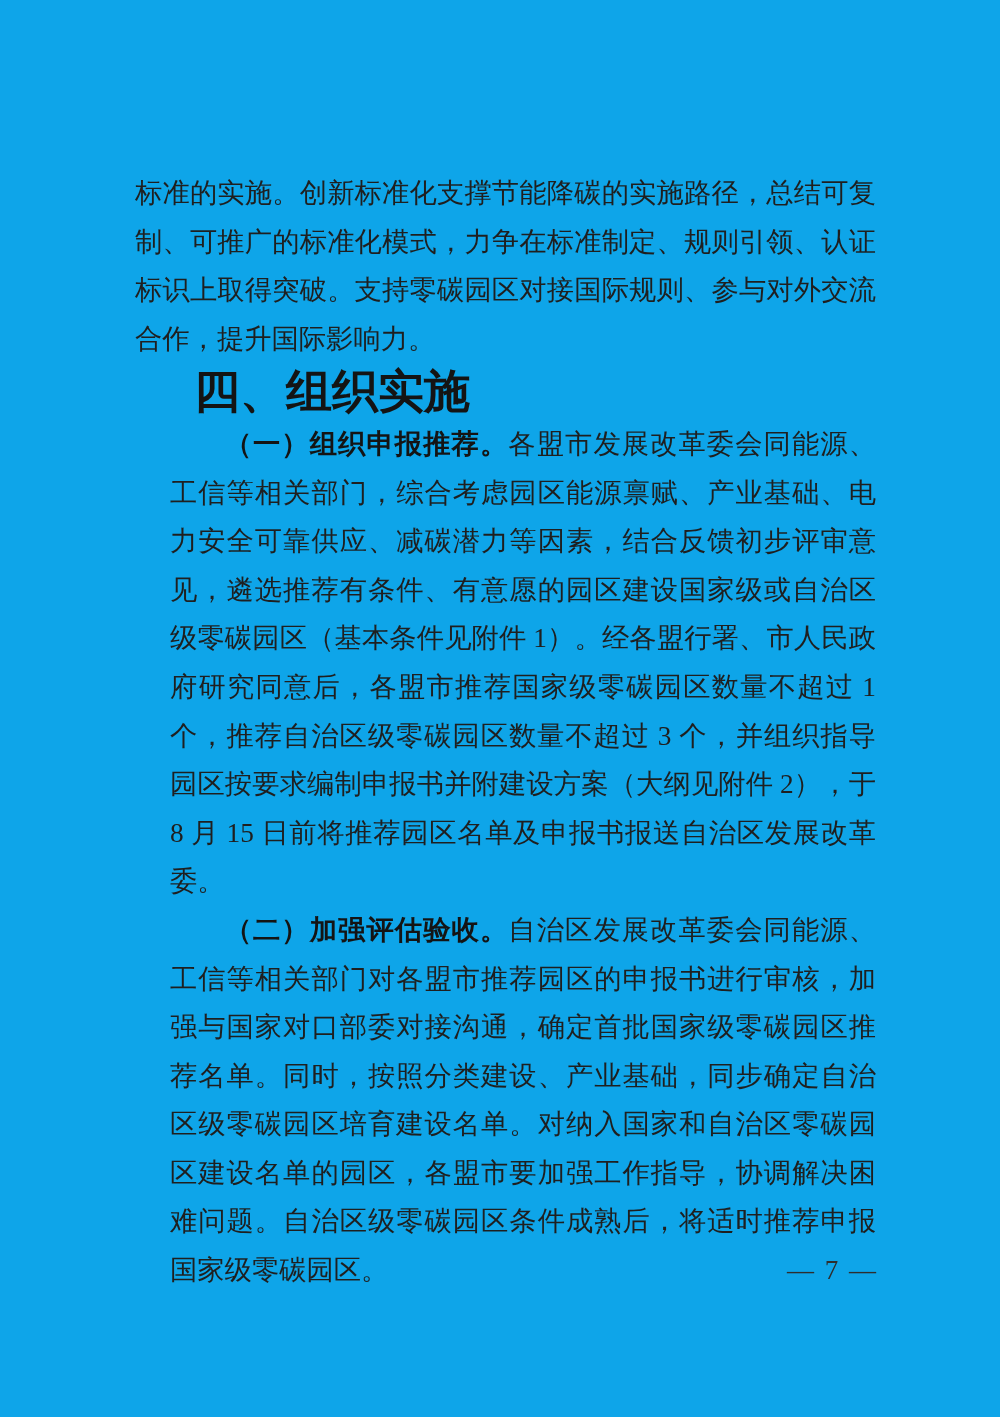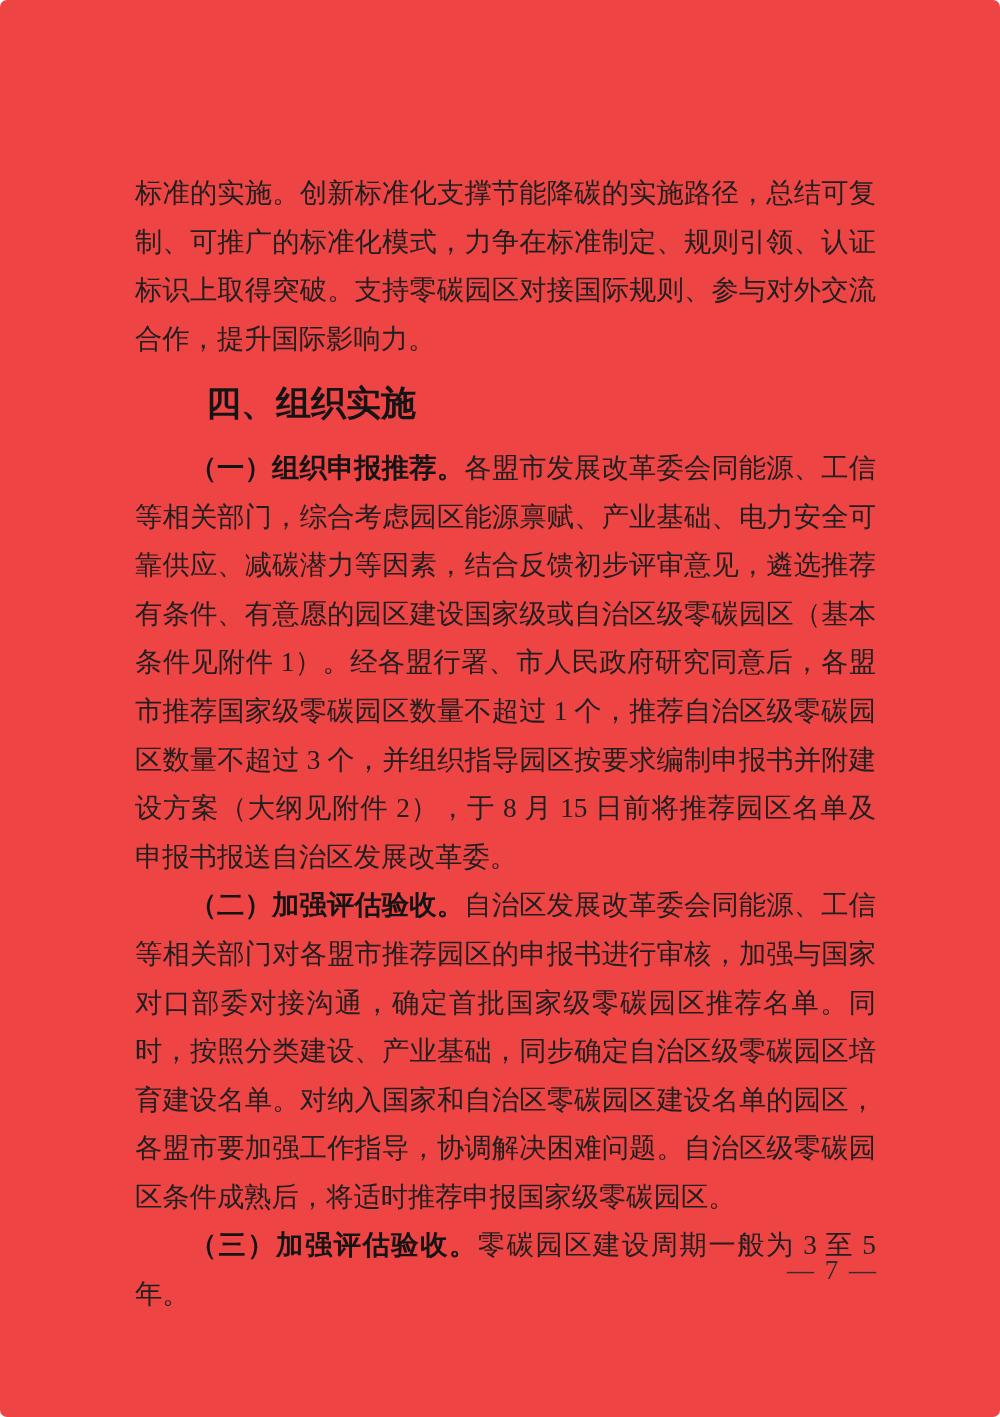--- a/index.html
+++ b/index.html
@@ -4,49 +4,49 @@
 <style>
   html, body {
     margin: 0;
     padding: 0;
     background: #ffffff;
   }
   .page {
     position: relative;
     width: 1000px;
     height: 1417px;
-    background: #ef4444;
+    background: #0ea5e9;
     overflow: hidden;
     font-family: "Liberation Serif", serif;
     color: #1f1f1f;
-    border-radius: 7px;
   }
   .content {
     position: absolute;
     left: 135px;
     top: 169px;
     width: 741px;
   }
   .body-text {
     margin: 0;
     font-size: 27.3px;
     line-height: 48.6px;
     text-align: justify;
     font-family: "Liberation Serif", serif;
     color: #1f1f1f;
   }
   .para-indent {
     text-indent: 2em;
+    margin-left: 35px;
   }
   .section-heading {
-    margin: 16px;
+    margin: 4px;
     padding-left: 55px;
     font-family: "Liberation Sans", sans-serif;
     font-weight: 700;
-    font-size: 35px;
+    font-size: 46px;
     line-height: 48.6px;
     color: #141414;
   }
   .run-in {
     font-weight: 700;
     color: #141414;
   }
   .page-number {
     position: absolute;
     top: 1250px;
@@ -65,18 +65,17 @@
   <div class="content">
 
     <p class="body-text">标准的实施。创新标准化支撑节能降碳的实施路径，总结可复制、可推广的标准化模式，力争在标准制定、规则引领、认证标识上取得突破。支持零碳园区对接国际规则、参与对外交流合作，提升国际影响力。</p>
 
     <h2 class="section-heading">四、组织实施</h2>
 
     <p class="body-text para-indent"><span class="run-in">（一）组织申报推荐。</span><span>各盟市发展改革委会同能源、工信等相关部门，综合考虑园区能源禀赋、产业基础、电力安全可靠供应、减碳潜力等因素，结合反馈初步评审意见，遴选推荐有条件、有意愿的园区建设国家级或自治区级零碳园区（基本条件见附件 1）。经各盟行署、市人民政府研究同意后，各盟市推荐国家级零碳园区数量不超过 1 个，推荐自治区级零碳园区数量不超过 3 个，并组织指导园区按要求编制申报书并附建设方案（大纲见附件 2），于 8 月 15 日前将推荐园区名单及申报书报送自治区发展改革委。</span></p>
 
     <p class="body-text para-indent"><span class="run-in">（二）加强评估验收。</span><span>自治区发展改革委会同能源、工信等相关部门对各盟市推荐园区的申报书进行审核，加强与国家对口部委对接沟通，确定首批国家级零碳园区推荐名单。同时，按照分类建设、产业基础，同步确定自治区级零碳园区培育建设名单。对纳入国家和自治区零碳园区建设名单的园区，各盟市要加强工作指导，协调解决困难问题。自治区级零碳园区条件成熟后，将适时推荐申报国家级零碳园区。</span></p>
 
-    <p class="body-text para-indent"><span class="run-in">（三）加强评估验收。</span><span>零碳园区建设周期一般为 3 至 5 年。</span></p>
 
   </div>
 
   <div class="page-number">— 7 —</div>
 </div>
 
 </body></html>

